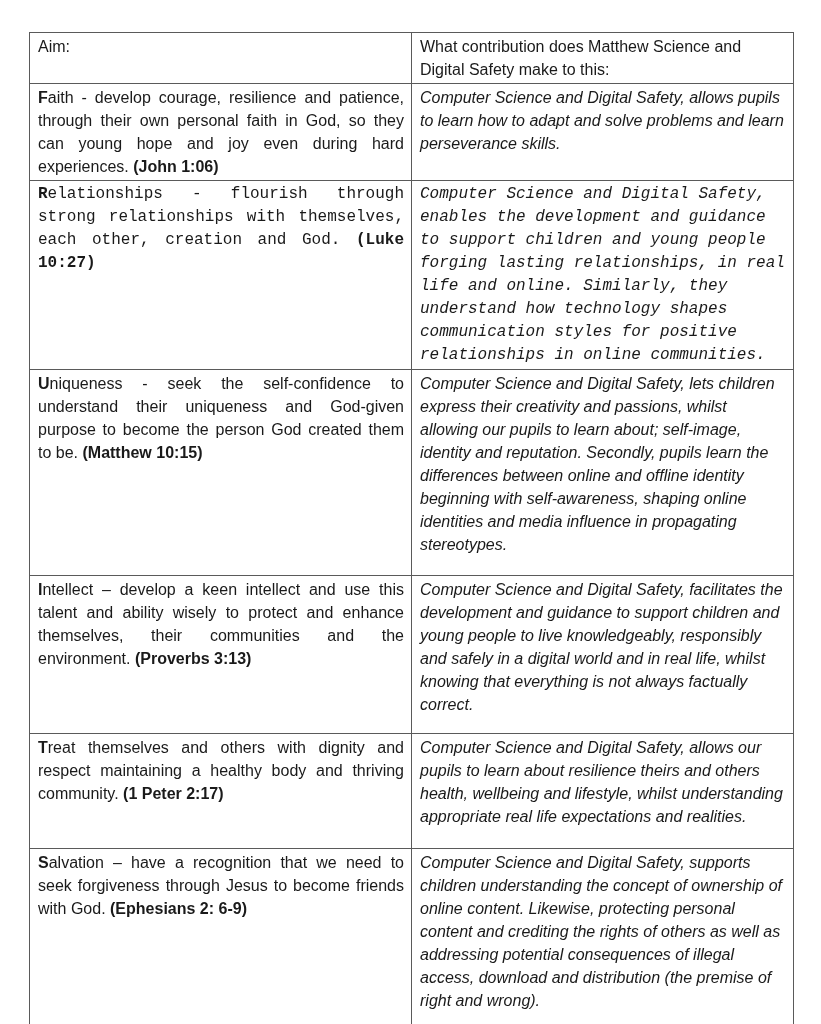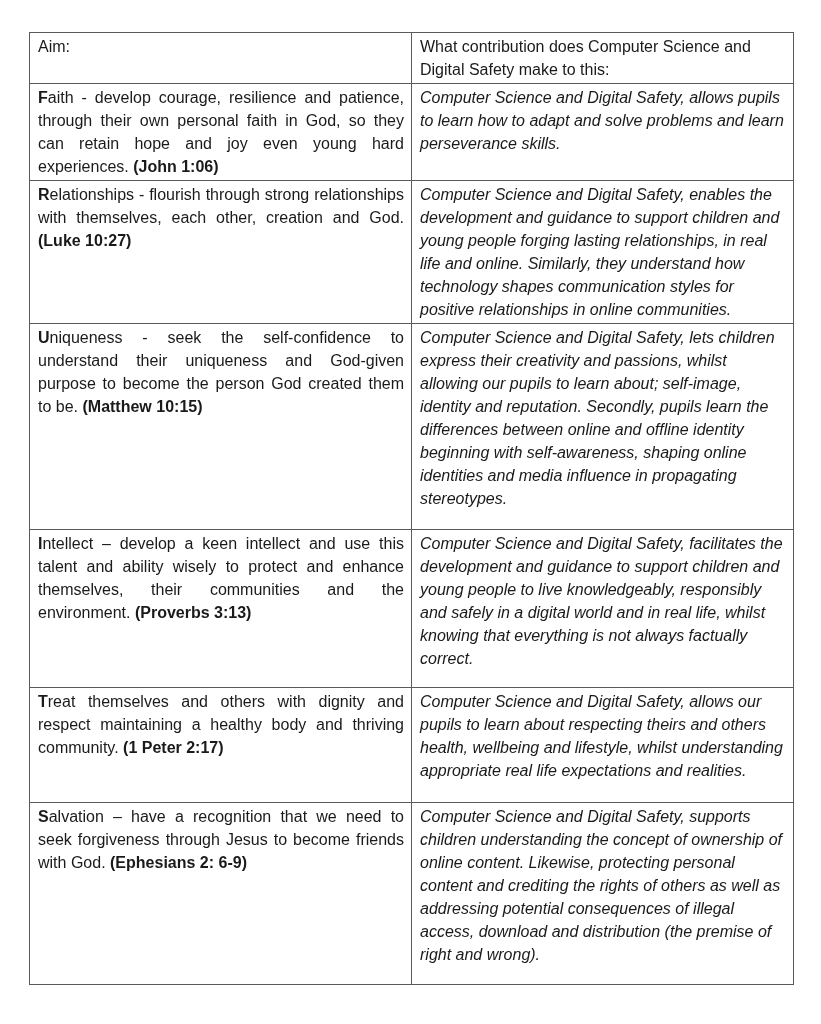--- a/index.html
+++ b/index.html
@@ -47,46 +47,46 @@
 <body>
 
 <table class="doc-table">
   <colgroup>
     <col class="col-aim">
     <col class="col-contrib">
   </colgroup>
   <tbody>
     <tr style="height:47px;">
       <td class="header-cell">Aim:</td>
-      <td class="header-cell">What contribution does Computer Science and Digital Safety make to this:</td>
+      <td class="header-cell">What contribution does Matthew Science and Digital Safety make to this:</td>
     </tr>
 
     <tr style="height:91px;">
-      <td class="aim-cell"><span class="initial">F</span><span>aith - develop courage, resilience and patience, through their own personal faith in God, so they can retain hope and joy even young hard experiences. </span><span class="ref">(John 1:06)</span></td>
+      <td class="aim-cell"><span class="initial">F</span><span>aith - develop courage, resilience and patience, through their own personal faith in God, so they can young hope and joy even during hard experiences. </span><span class="ref">(John 1:06)</span></td>
       <td class="contrib-cell">Computer Science and Digital Safety, allows pupils to learn how to adapt and solve problems and learn perseverance skills.</td>
     </tr>
 
-    <tr style="height:134px;">
+    <tr style="height:134px;font-family:Liberation Mono, monospace;">
       <td class="aim-cell"><span class="initial">R</span><span>elationships - flourish through strong relationships with themselves, each other, creation and God. </span><span class="ref">(Luke 10:27)</span></td>
       <td class="contrib-cell">Computer Science and Digital Safety, enables the development and guidance to support children and young people forging lasting relationships, in real life and online. Similarly, they understand how technology shapes communication styles for positive relationships in online communities.</td>
     </tr>
 
     <tr style="height:206px;">
       <td class="aim-cell"><span class="initial">U</span><span>niqueness - seek the self-confidence to understand their uniqueness and God-given purpose to become the person God created them to be. </span><span class="ref">(Matthew 10:15)</span></td>
       <td class="contrib-cell">Computer Science and Digital Safety, lets children express their creativity and passions, whilst allowing our pupils to learn about; self-image, identity and reputation. Secondly, pupils learn the differences between online and offline identity beginning with self-awareness, shaping online identities and media influence in propagating stereotypes.</td>
     </tr>
 
     <tr style="height:158px;">
       <td class="aim-cell"><span class="initial">I</span><span>ntellect – develop a keen intellect and use this talent and ability wisely to protect and enhance themselves, their communities and the environment. </span><span class="ref">(Proverbs 3:13)</span></td>
       <td class="contrib-cell">Computer Science and Digital Safety, facilitates the development and guidance to support children and young people to live knowledgeably, responsibly and safely in a digital world and in real life, whilst knowing that everything is not always factually correct.</td>
     </tr>
 
     <tr style="height:115px;">
       <td class="aim-cell"><span class="initial">T</span><span>reat themselves and others with dignity and respect maintaining a healthy body and thriving community. </span><span class="ref">(1 Peter 2:17)</span></td>
-      <td class="contrib-cell">Computer Science and Digital Safety, allows our pupils to learn about respecting theirs and others health, wellbeing and lifestyle, whilst understanding appropriate real life expectations and realities.</td>
+      <td class="contrib-cell">Computer Science and Digital Safety, allows our pupils to learn about resilience theirs and others health, wellbeing and lifestyle, whilst understanding appropriate real life expectations and realities.</td>
     </tr>
 
     <tr style="height:182px;">
       <td class="aim-cell"><span class="initial">S</span><span>alvation – have a recognition that we need to seek forgiveness through Jesus to become friends with God. </span><span class="ref">(Ephesians 2: 6-9)</span></td>
       <td class="contrib-cell">Computer Science and Digital Safety, supports children understanding the concept of ownership of online content. Likewise, protecting personal content and crediting the rights of others as well as addressing potential consequences of illegal access, download and distribution (the premise of right and wrong).</td>
     </tr>
   </tbody>
 </table>
 
 </body></html>

